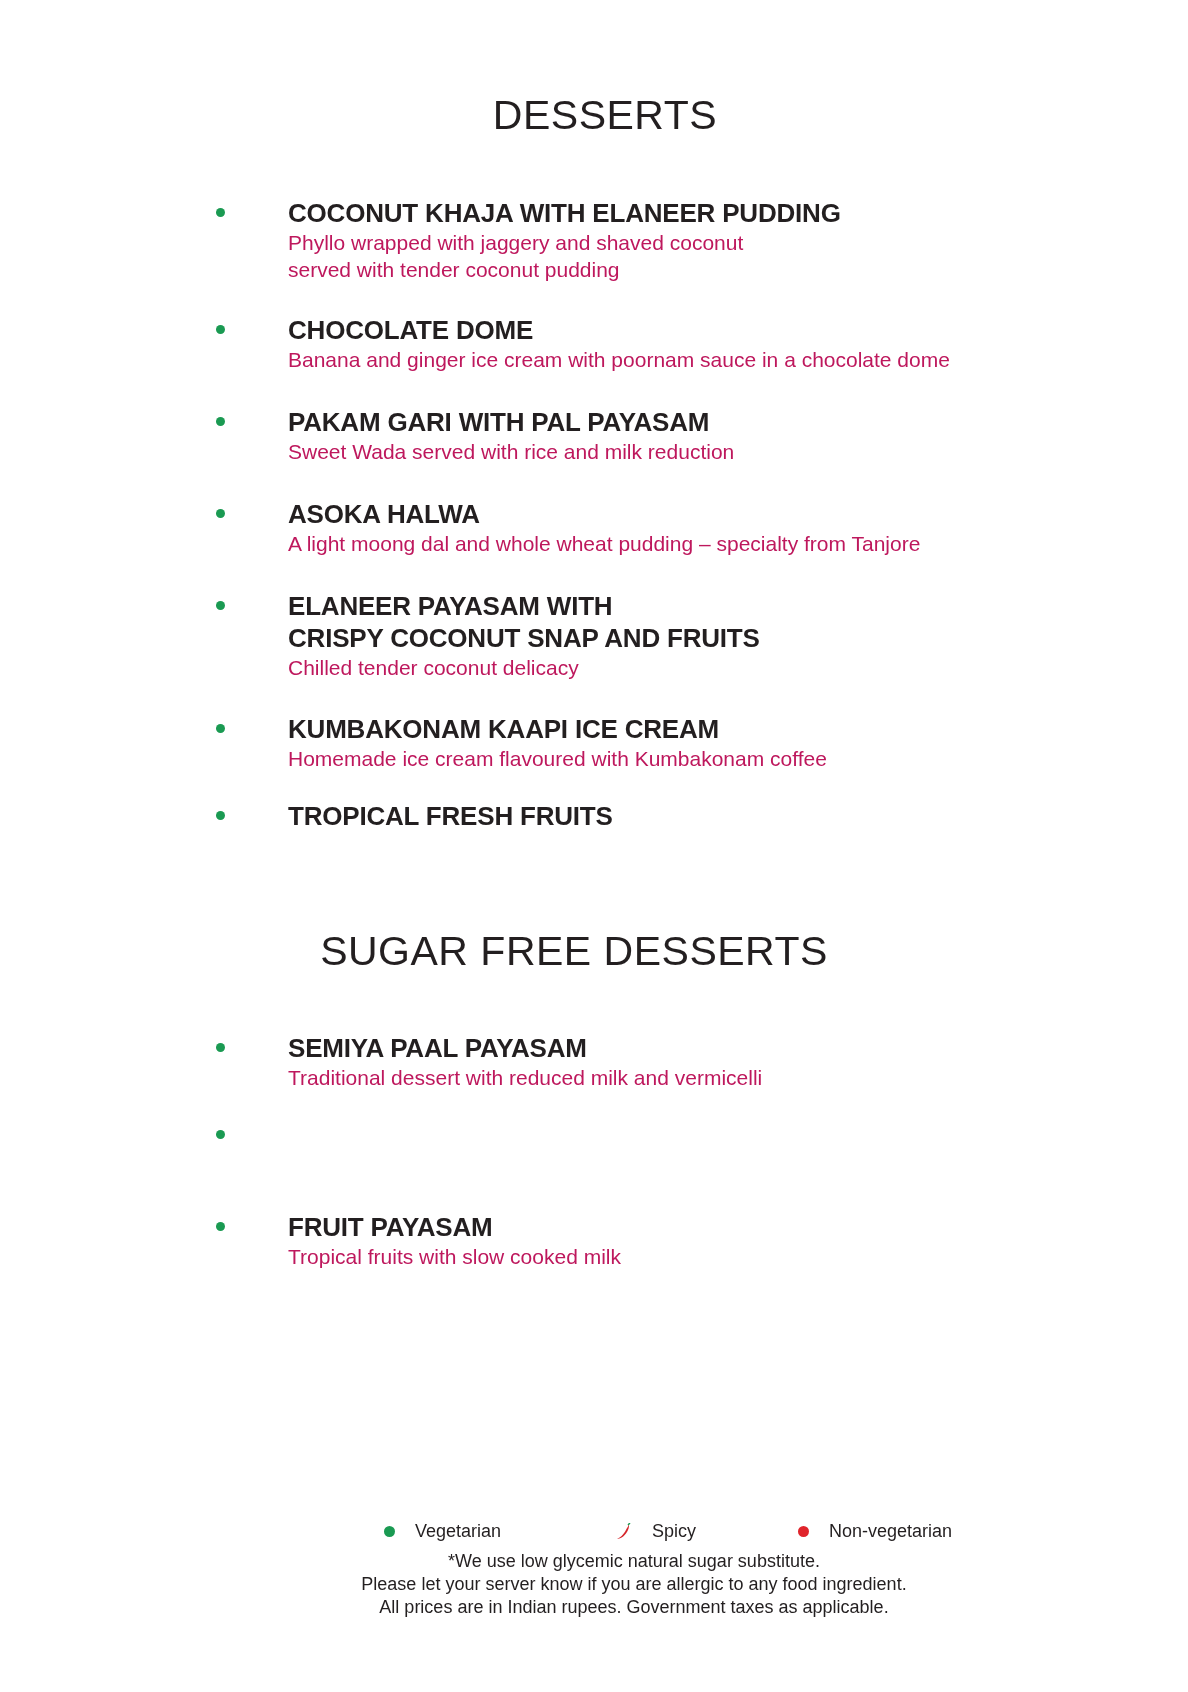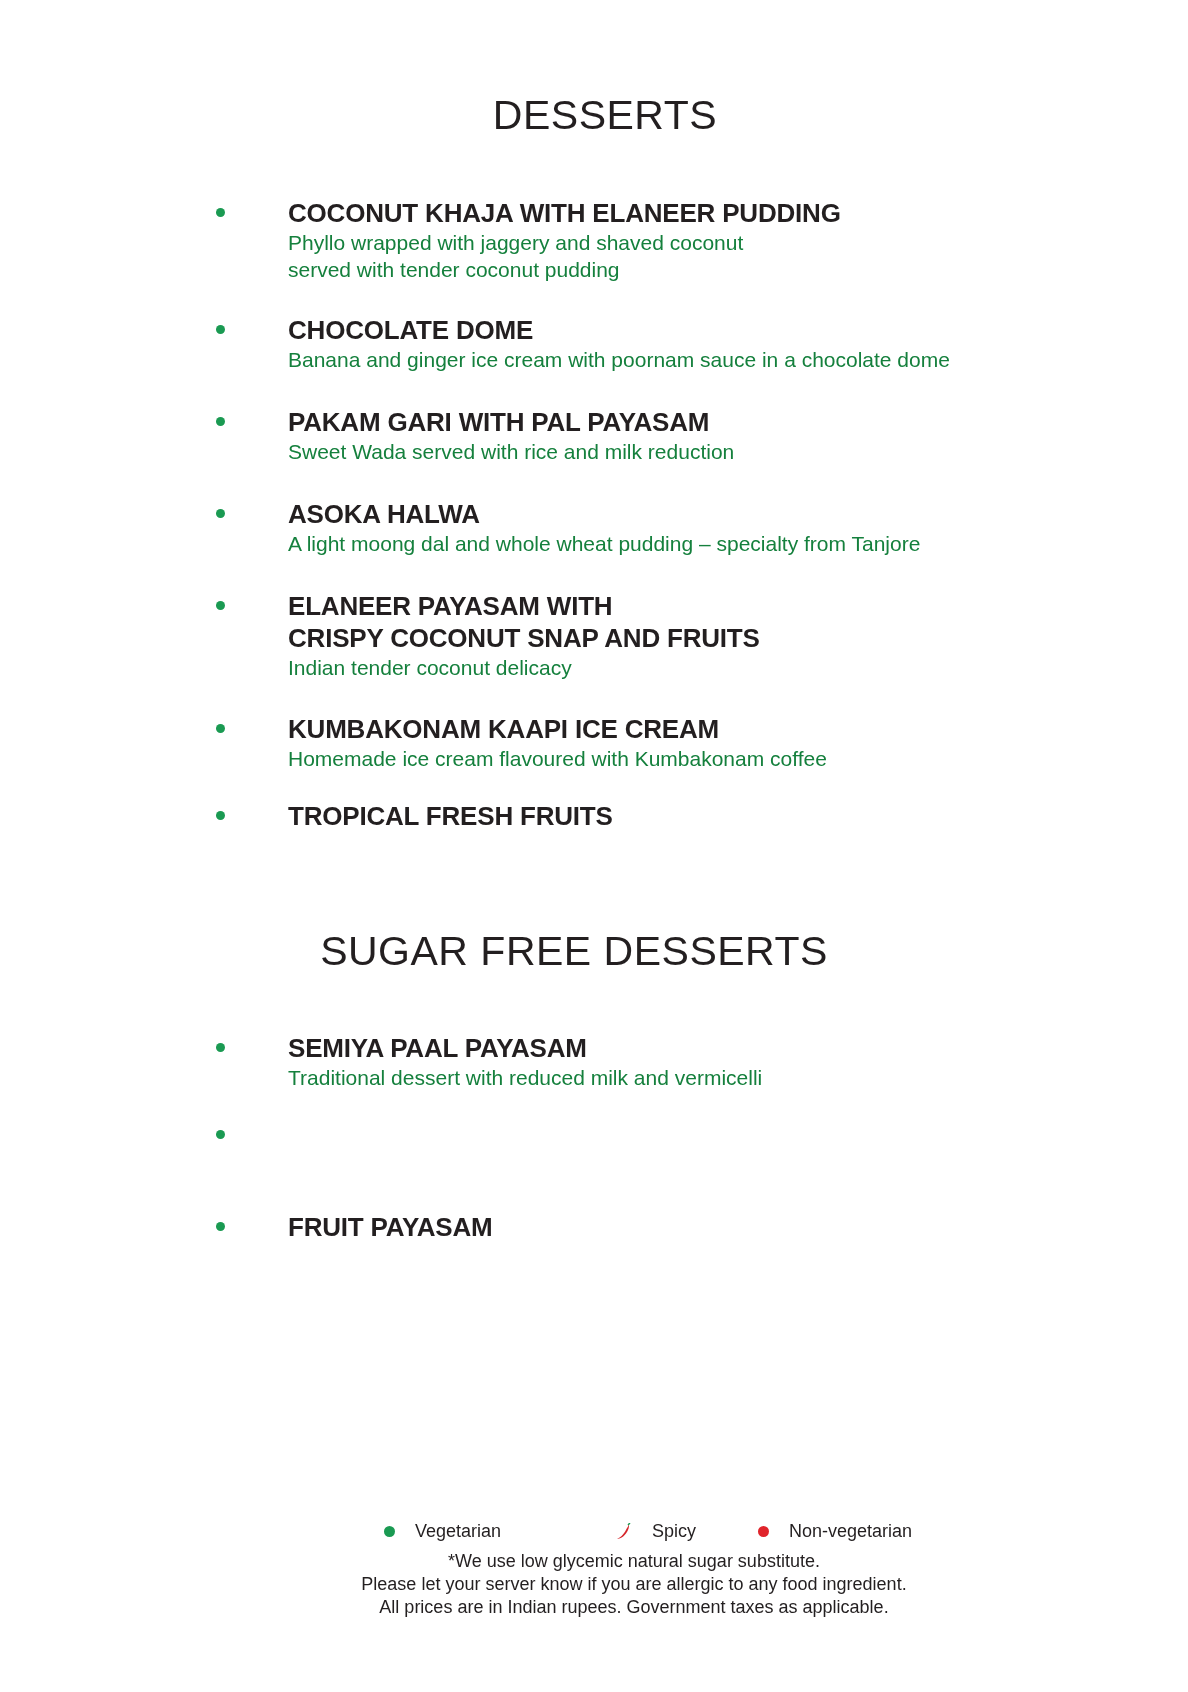--- a/index.html
+++ b/index.html
@@ -8,21 +8,21 @@
     .section-title { position: absolute; left: 0; width: 1092px; text-align: center;
                      font-weight: 300; letter-spacing: 0.5px; color: #231f20; margin: 0; }
     #t1 { top: 92px; font-size: 41px; padding-left: 118px; box-sizing: border-box; }
     #t2 { top: 928px; font-size: 41px; padding-left: 56px; box-sizing: border-box; }
     .item { position: absolute; left: 0; width: 1188px; }
     .bullet { position: absolute; left: 216px; top: 11px; width: 9px; height: 9px;
               border-radius: 50%; background: #1a9a52; }
     .text { position: absolute; left: 288px; width: 668px; overflow: hidden; white-space: nowrap; }
     .name { font-weight: 700; font-size: 26px; line-height: 32px; color: #231f20;
             letter-spacing: -0.2px; }
-    .desc { font-size: 21px; line-height: 27px; color: #15803d; font-weight: 400; }
+    .desc { font-size: 21px; line-height: 27px; color: #be185d; font-weight: 400; }
     .legend { position: absolute; top: 1521px; left: 0; width: 1188px; height: 26px;
               font-size: 18px; color: #231f20; }
     .legend-item { position: absolute; display: flex; align-items: center; gap: 20px; }
     .dot { width: 11px; height: 11px; border-radius: 50%; display: inline-block; }
     .footer { position: absolute; top: 1550px; left: 0; width: 1140px; text-align: center;
               font-size: 18px; line-height: 23px; color: #231f20; }
     .footer div { padding-left: 128px; box-sizing: border-box; }
   </style>
 </head>
 <body>
@@ -60,21 +60,21 @@
     <div class="name">ASOKA HALWA</div>
     <div class="desc">A light moong dal and whole wheat pudding – specialty from Tanjore</div>
   </div>
 </div>
 
 <div class="item" style="top:590px">
   <span class="bullet"></span>
   <div class="text">
     <div class="name">ELANEER PAYASAM WITH</div>
     <div class="name">CRISPY COCONUT SNAP AND FRUITS</div>
-    <div class="desc">Indian tender coconut delicacy</div>
+    <div class="desc">Chilled tender coconut delicacy</div>
   </div>
 </div>
 
 <div class="item" style="top:713px">
   <span class="bullet"></span>
   <div class="text">
     <div class="name">KUMBAKONAM KAAPI ICE CREAM</div>
     <div class="desc">Homemade ice cream flavoured with Kumbakonam coffee</div>
   </div>
 </div>
@@ -99,36 +99,37 @@
 <div class="item" style="top:1119px">
   <span class="bullet"></span>
   <div class="text">
   </div>
 </div>
 
 <div class="item" style="top:1211px">
   <span class="bullet"></span>
   <div class="text">
     <div class="name">FRUIT PAYASAM</div>
+    <div class="desc">Tropical fruits with slow cooked milk</div>
   </div>
 </div>
 
 <div class="legend">
   <div class="legend-item" style="left:384px">
     <span class="dot" style="background:#1a9a52"></span>
     <span>Vegetarian</span>
   </div>
   <div class="legend-item" style="left:616px">
     <svg width="16" height="18" viewBox="0 0 16 18">
       <path d="M13 1 C12 3 12 4 11 5 C9 9 6 14 1 16 C5 16 10 12 12 7 C13 5 13 3 13 1 Z" fill="#d6262b"></path>
       <path d="M12 2 L14 0" stroke="#1a9a52" stroke-width="1.5"></path>
     </svg>
     <span>Spicy</span>
   </div>
-  <div class="legend-item" style="left:758px">
+  <div class="legend-item" style="left:798px">
     <span class="dot" style="background:#e0242b"></span>
     <span>Non-vegetarian</span>
   </div>
 </div>
 
 <div class="footer">
   <div>*We use low glycemic natural  sugar substitute.</div>
   <div>Please let your server know if you are allergic to any food ingredient.</div>
   <div>All prices are in Indian rupees. Government taxes as applicable.</div>
 </div>

